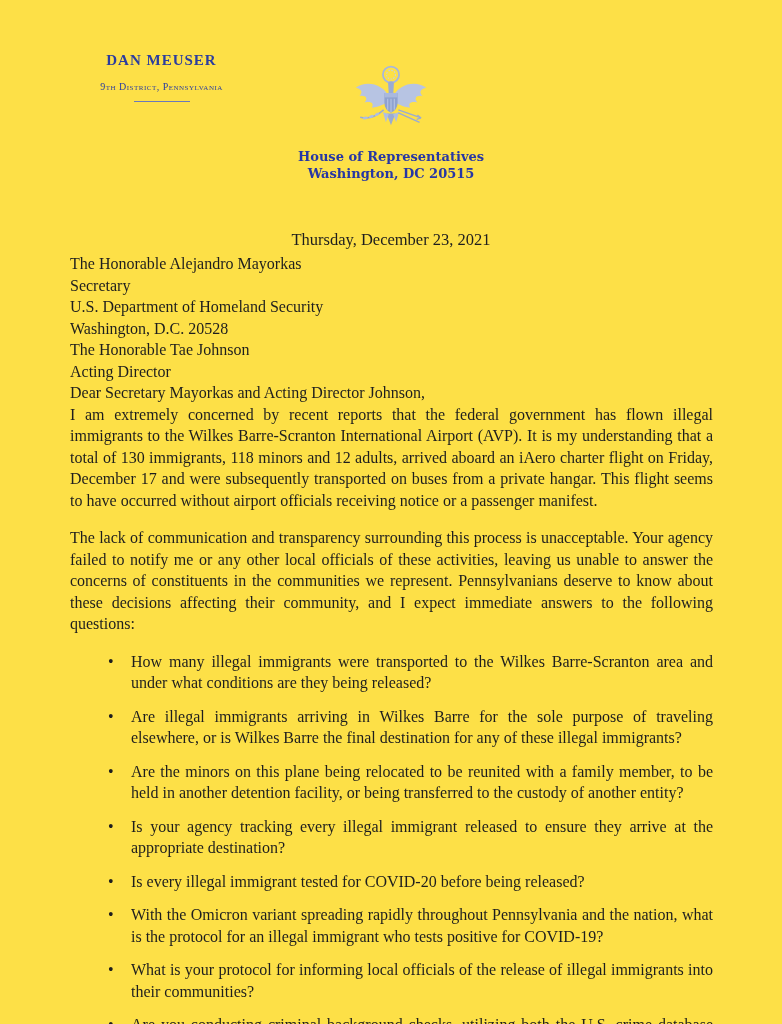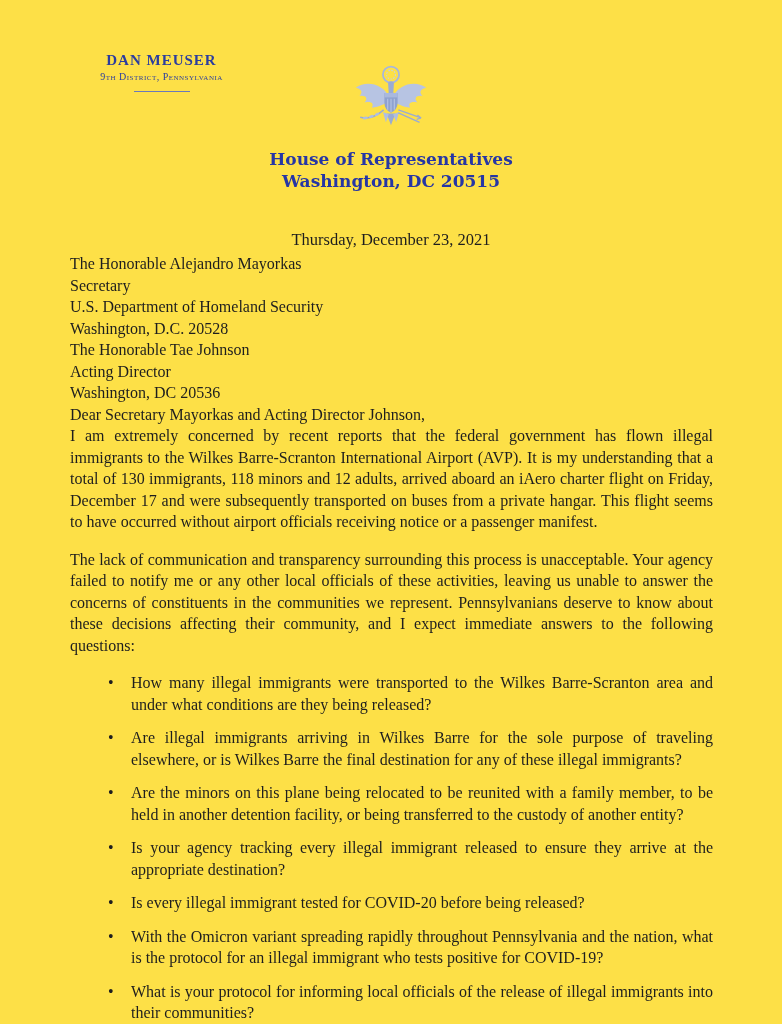--- a/index.html
+++ b/index.html
@@ -11,41 +11,41 @@
 
   
   .rep-block {
     position:absolute; left:84px; top:52px; width:155px;
     text-align:center; color:#2b3d9f;
   }
   .rep-name {
     font-size:15px; font-weight:bold; letter-spacing:1px;
   }
   .rep-district {
-    font-size:10px; font-variant:small-caps; letter-spacing:0.5px; margin-top:2px;
+    font-size:10px; font-variant:small-caps; letter-spacing:0.5px; margin-top:12px;
   }
   .rep-divider {
     width:56px; height:1px; background:#6a79bb; margin:9px auto 0;
   }
 
   
   .seal { position:absolute; left:347px; top:58px; width:88px; height:92px; }
 
   
   .masthead {
     position:absolute; top:147px; left:0; width:100%;
     text-align:center; color:#2636a5;
   }
   .masthead-title {
     font-family:"DejaVu Serif", serif;
     font-size:27px; font-weight:bold; letter-spacing:0.5px;
   }
   .masthead-sub {
     font-family:"DejaVu Serif", serif;
-    font-size:17px; font-weight:bold; margin-top:2px;
+    font-size:13px; font-weight:bold; margin-top:2px;
   }
 
   .dateline {
     position:absolute; top:230px; left:0; width:100%;
     text-align:center; font-size:16.5px; color:#1e1e1e;
   }
 
   
   .content {
     position:absolute; left:70px; top:253px; width:643px;
@@ -124,21 +124,20 @@
     <div class="recipients">
       <div class="recipient-col-left">
         <div class="recipient-line">The Honorable Alejandro Mayorkas</div>
         <div class="recipient-line">Secretary</div>
         <div class="recipient-line">U.S. Department of Homeland Security</div>
         <div class="recipient-line">Washington, D.C. 20528</div>
       </div>
       <div class="recipient-col-right">
         <div class="recipient-line">The Honorable Tae Johnson</div>
         <div class="recipient-line">Acting Director</div>
-        <div class="recipient-line">Washington, DC 20536</div>
       </div>
     </div>
 
     <div class="para salutation">Dear Secretary Mayorkas and Acting Director Johnson,</div>
 
     <p class="para">I am extremely concerned by recent reports that the federal government has flown illegal immigrants to the Wilkes Barre-Scranton International Airport (AVP). It is my understanding that a total of 130 immigrants, 118 minors and 12 adults, arrived aboard an iAero charter flight on Friday, December 17 and were subsequently transported on buses from a private hangar. This flight seems to have occurred without airport officials receiving notice or a passenger manifest.</p>
     <p class="para">The lack of communication and transparency surrounding this process is unacceptable. Your agency failed to notify me or any other local officials of these activities, leaving us unable to answer the concerns of constituents in the communities we represent. Pennsylvanians deserve to know about these decisions affecting their community, and I expect immediate answers to the following questions:</p>
 
     <ul class="bullet-list">
       <li class="bullet-item">How many illegal immigrants were transported to the Wilkes Barre-Scranton area and under what conditions are they being released?</li>

